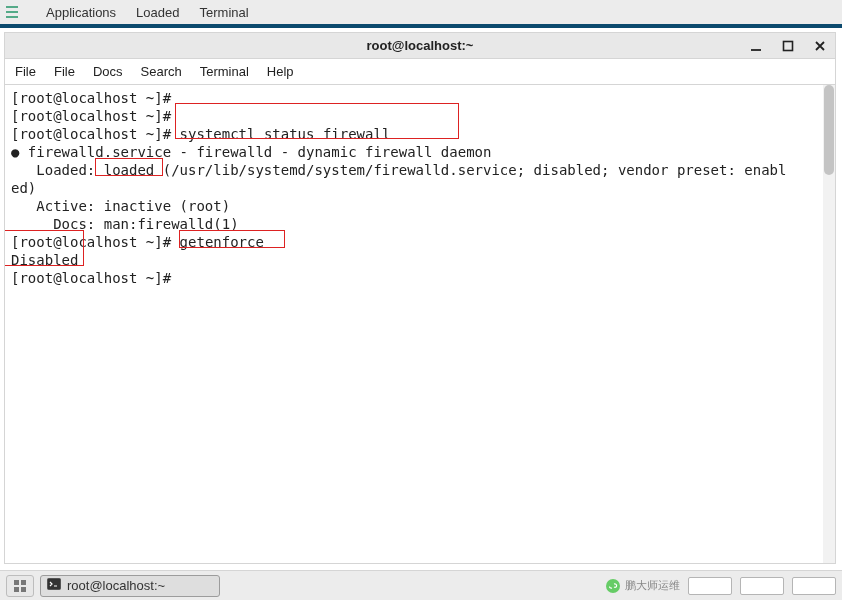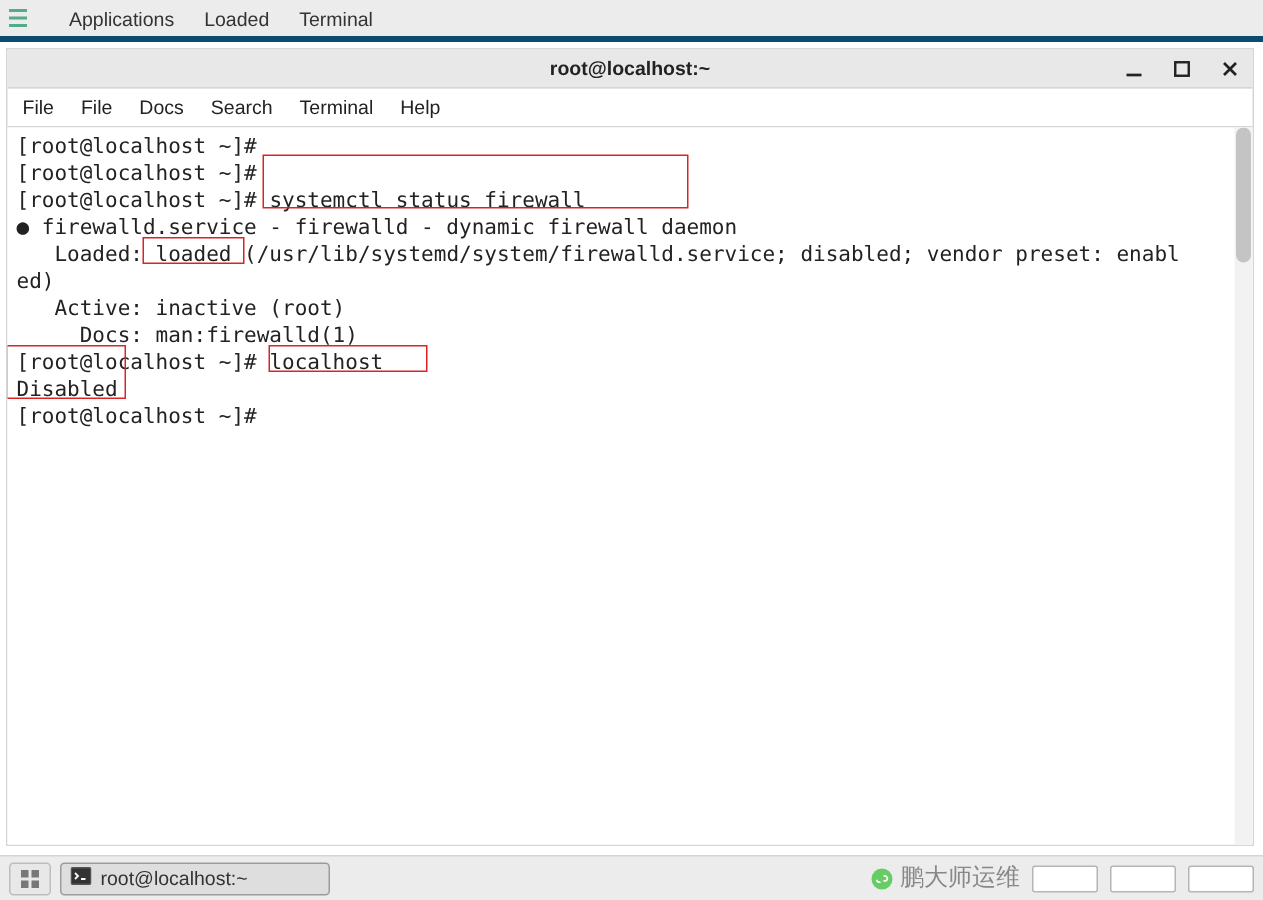--- a/index.html
+++ b/index.html
@@ -36,21 +36,21 @@
   .highlight-box { position: absolute; border: 1px solid #d22; pointer-events: none; }
 
   
   .taskbar { position: absolute; left: 0; right: 0; bottom: 0; height: 30px; background: #ececec; border-top: 1px solid #d5d5d5; display: flex; align-items: center; padding: 0 6px; font-size: 13px; color: #333; }
   .taskbar-left { display: flex; align-items: center; gap: 6px; }
   .task-btn { height: 22px; border: 1px solid #bdbdbd; border-radius: 3px; background: #e8e8e8; display: flex; align-items: center; padding: 0 6px; gap: 6px; }
   .task-btn.active { background: #dedede; border-color: #9c9c9c; }
   .task-btn svg { width: 14px; height: 14px; }
   .taskbar-right { margin-left: auto; display: flex; align-items: center; gap: 8px; }
   .tray-rect { width: 44px; height: 18px; border: 1px solid #b5b5b5; background: #fff; border-radius: 2px; }
-  .branding-text { display: flex; align-items: center; gap: 4px; color: #888; font-size: 16px; }
+  .branding-text { display: flex; align-items: center; gap: 4px; color: #888; font-size: 11px; }
   .branding-text svg { width: 16px; height: 16px; }
 
 </style>
 </head>
 <body>
 
 <div class="top-panel">
   <div class="top-panel-left">
     <span class="branding-icon">
       <svg viewBox="0 0 16 16">
@@ -97,21 +97,21 @@
 
   <div class="term-body">
 <pre><span>[root@localhost ~]#</span>
 <span>[root@localhost ~]#</span>
 <span>[root@localhost ~]#</span> <span>systemctl status firewall</span>
 <span>● firewalld.service - firewalld - dynamic firewall daemon</span>
 <span>   Loaded: </span><span>loaded</span><span> (/usr/lib/systemd/system/firewalld.service; disabled; vendor preset: enabl</span>
 <span>ed)</span>
 <span>   Active: inactive (root)</span>
 <span>     Docs: man:firewalld(1)</span>
-<span>[root@localhost ~]#</span> <span>localhost</span>
+<span>[root@localhost ~]#</span> <span>getenforce</span>
 <span>Disabled</span>
 <span>[root@localhost ~]#</span> </pre>
 
     <div class="highlight-box" style="left:170px; top:18px; width:284px; height:36px;"></div>
     <div class="highlight-box" style="left:90px; top:73px; width:68px; height:18px;"></div>
     <div class="highlight-box" style="left:174px; top:145px; width:106px; height:18px;"></div>
     <div class="highlight-box" style="left:-1px; top:145px; width:80px; height:36px;"></div>
 
     <div class="term-scrollbar">
       <div class="term-thumb"></div>

